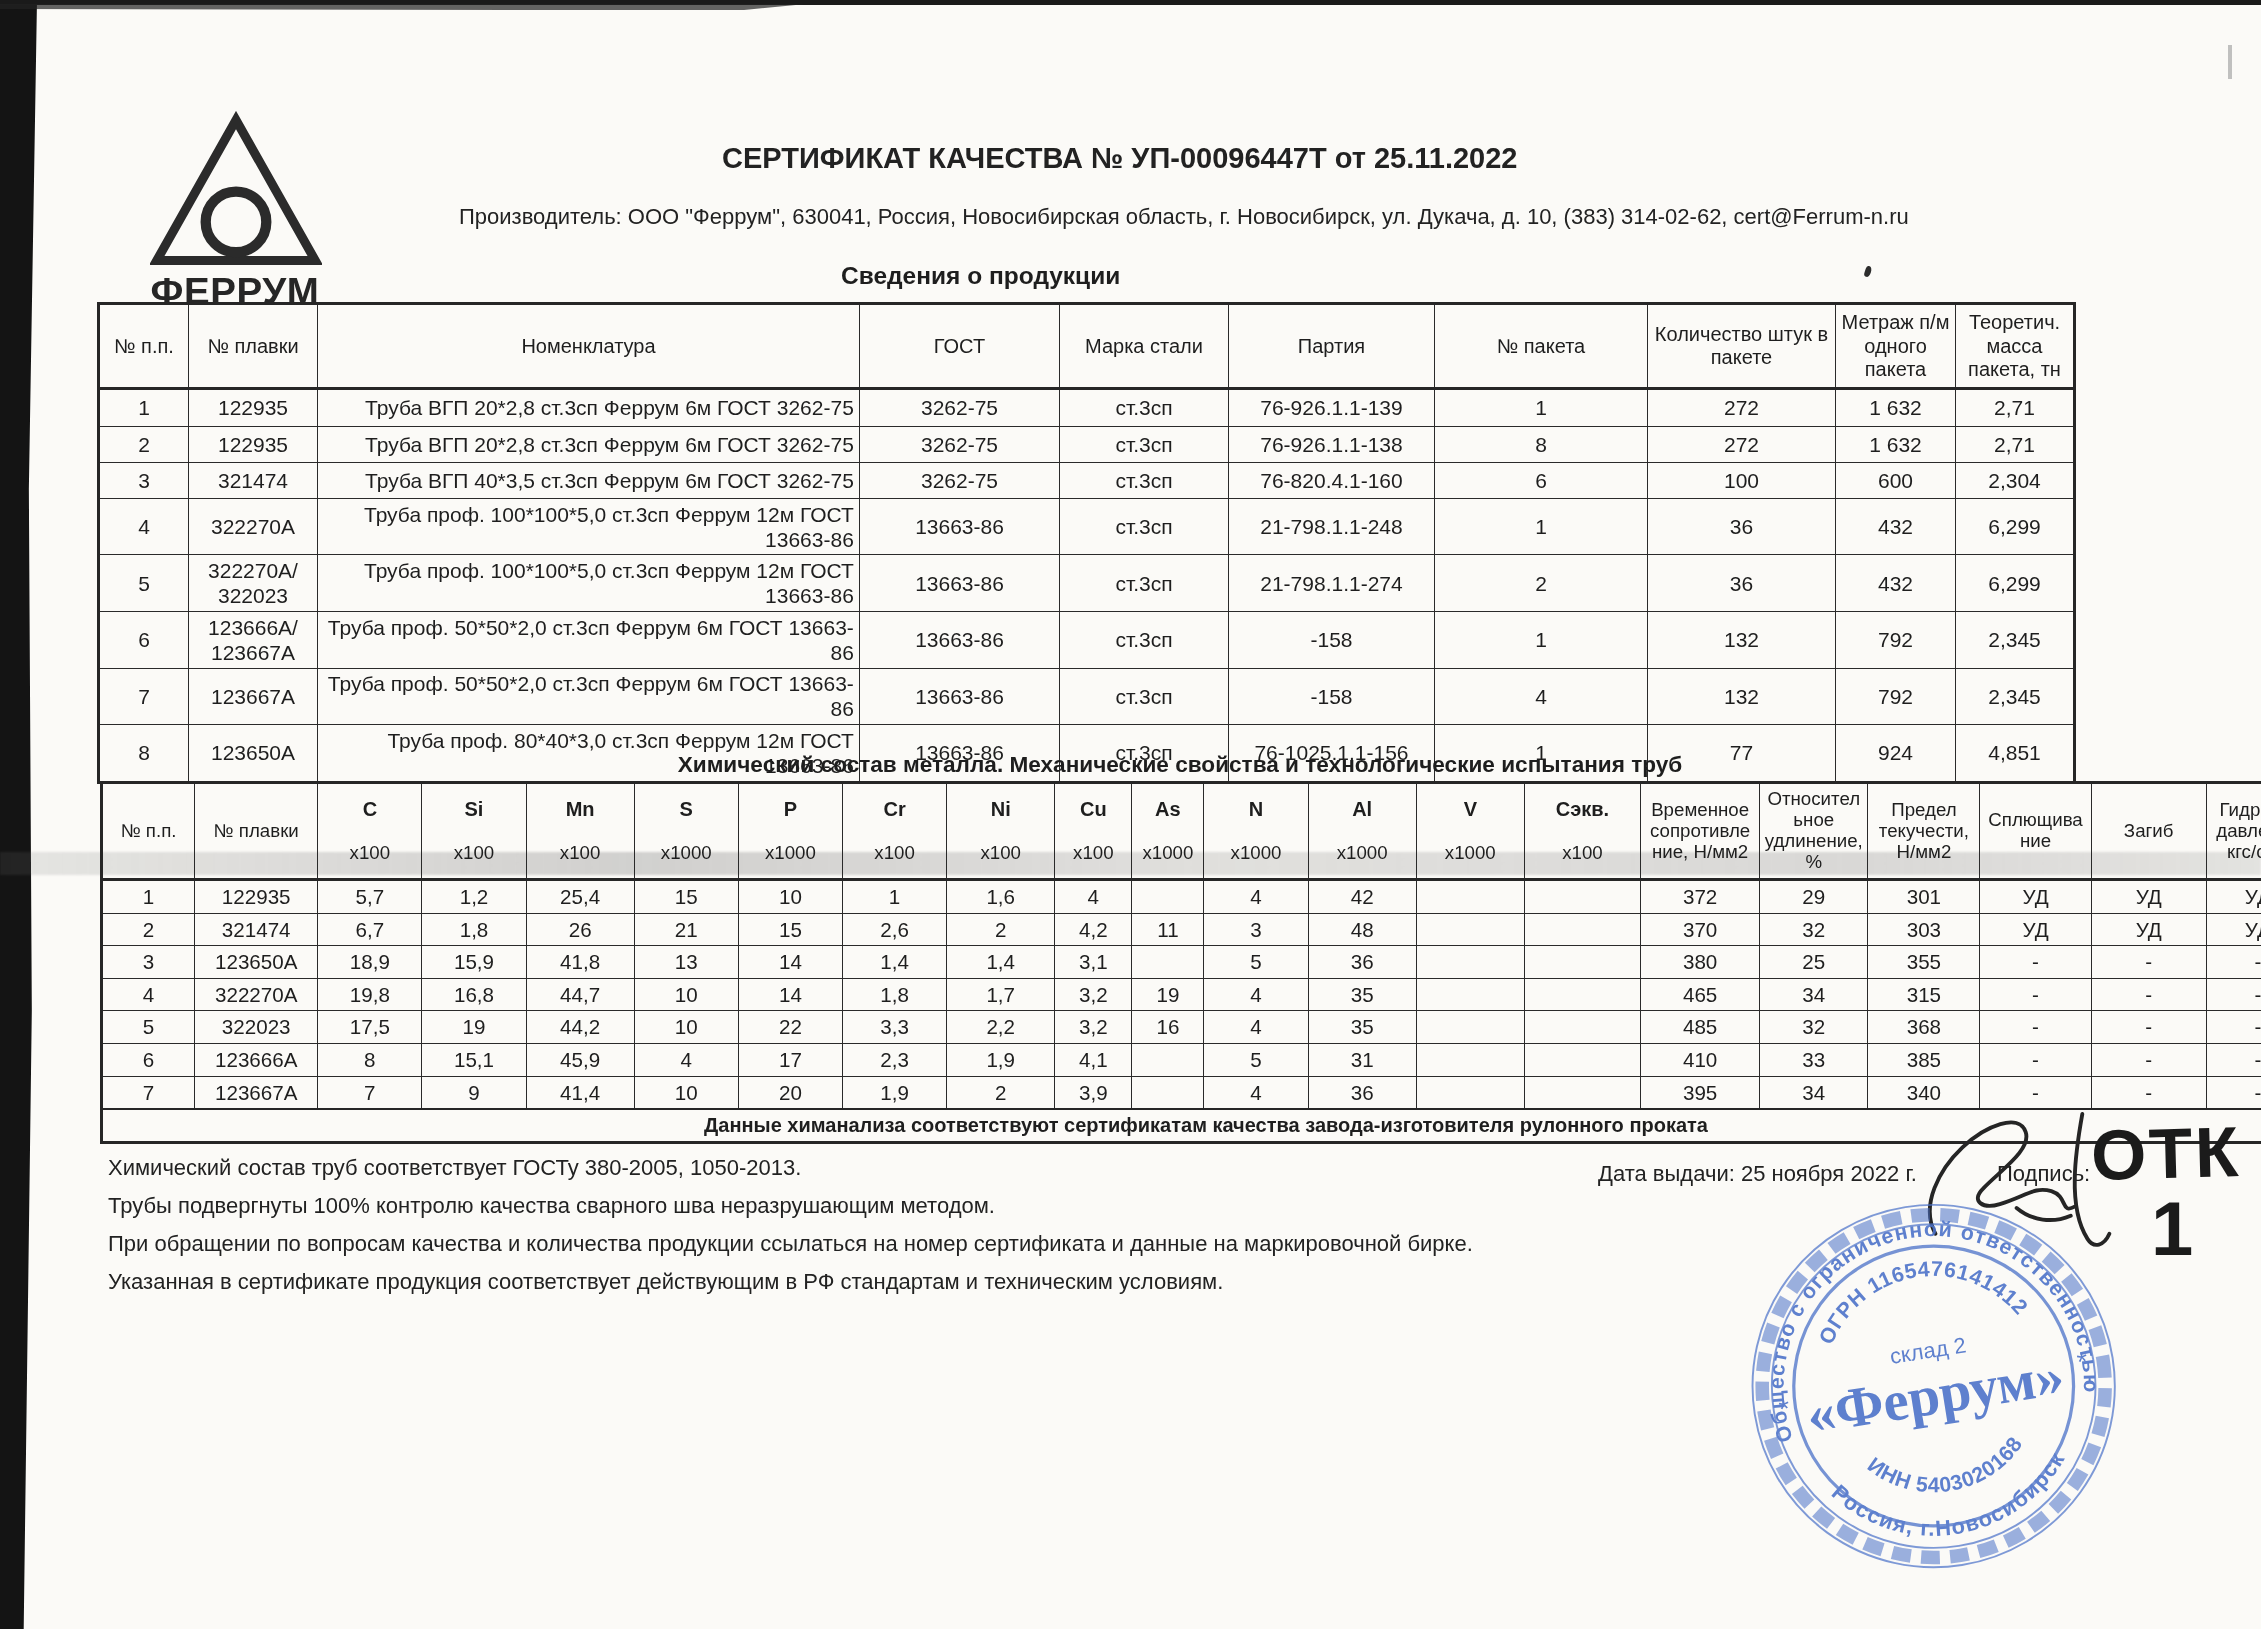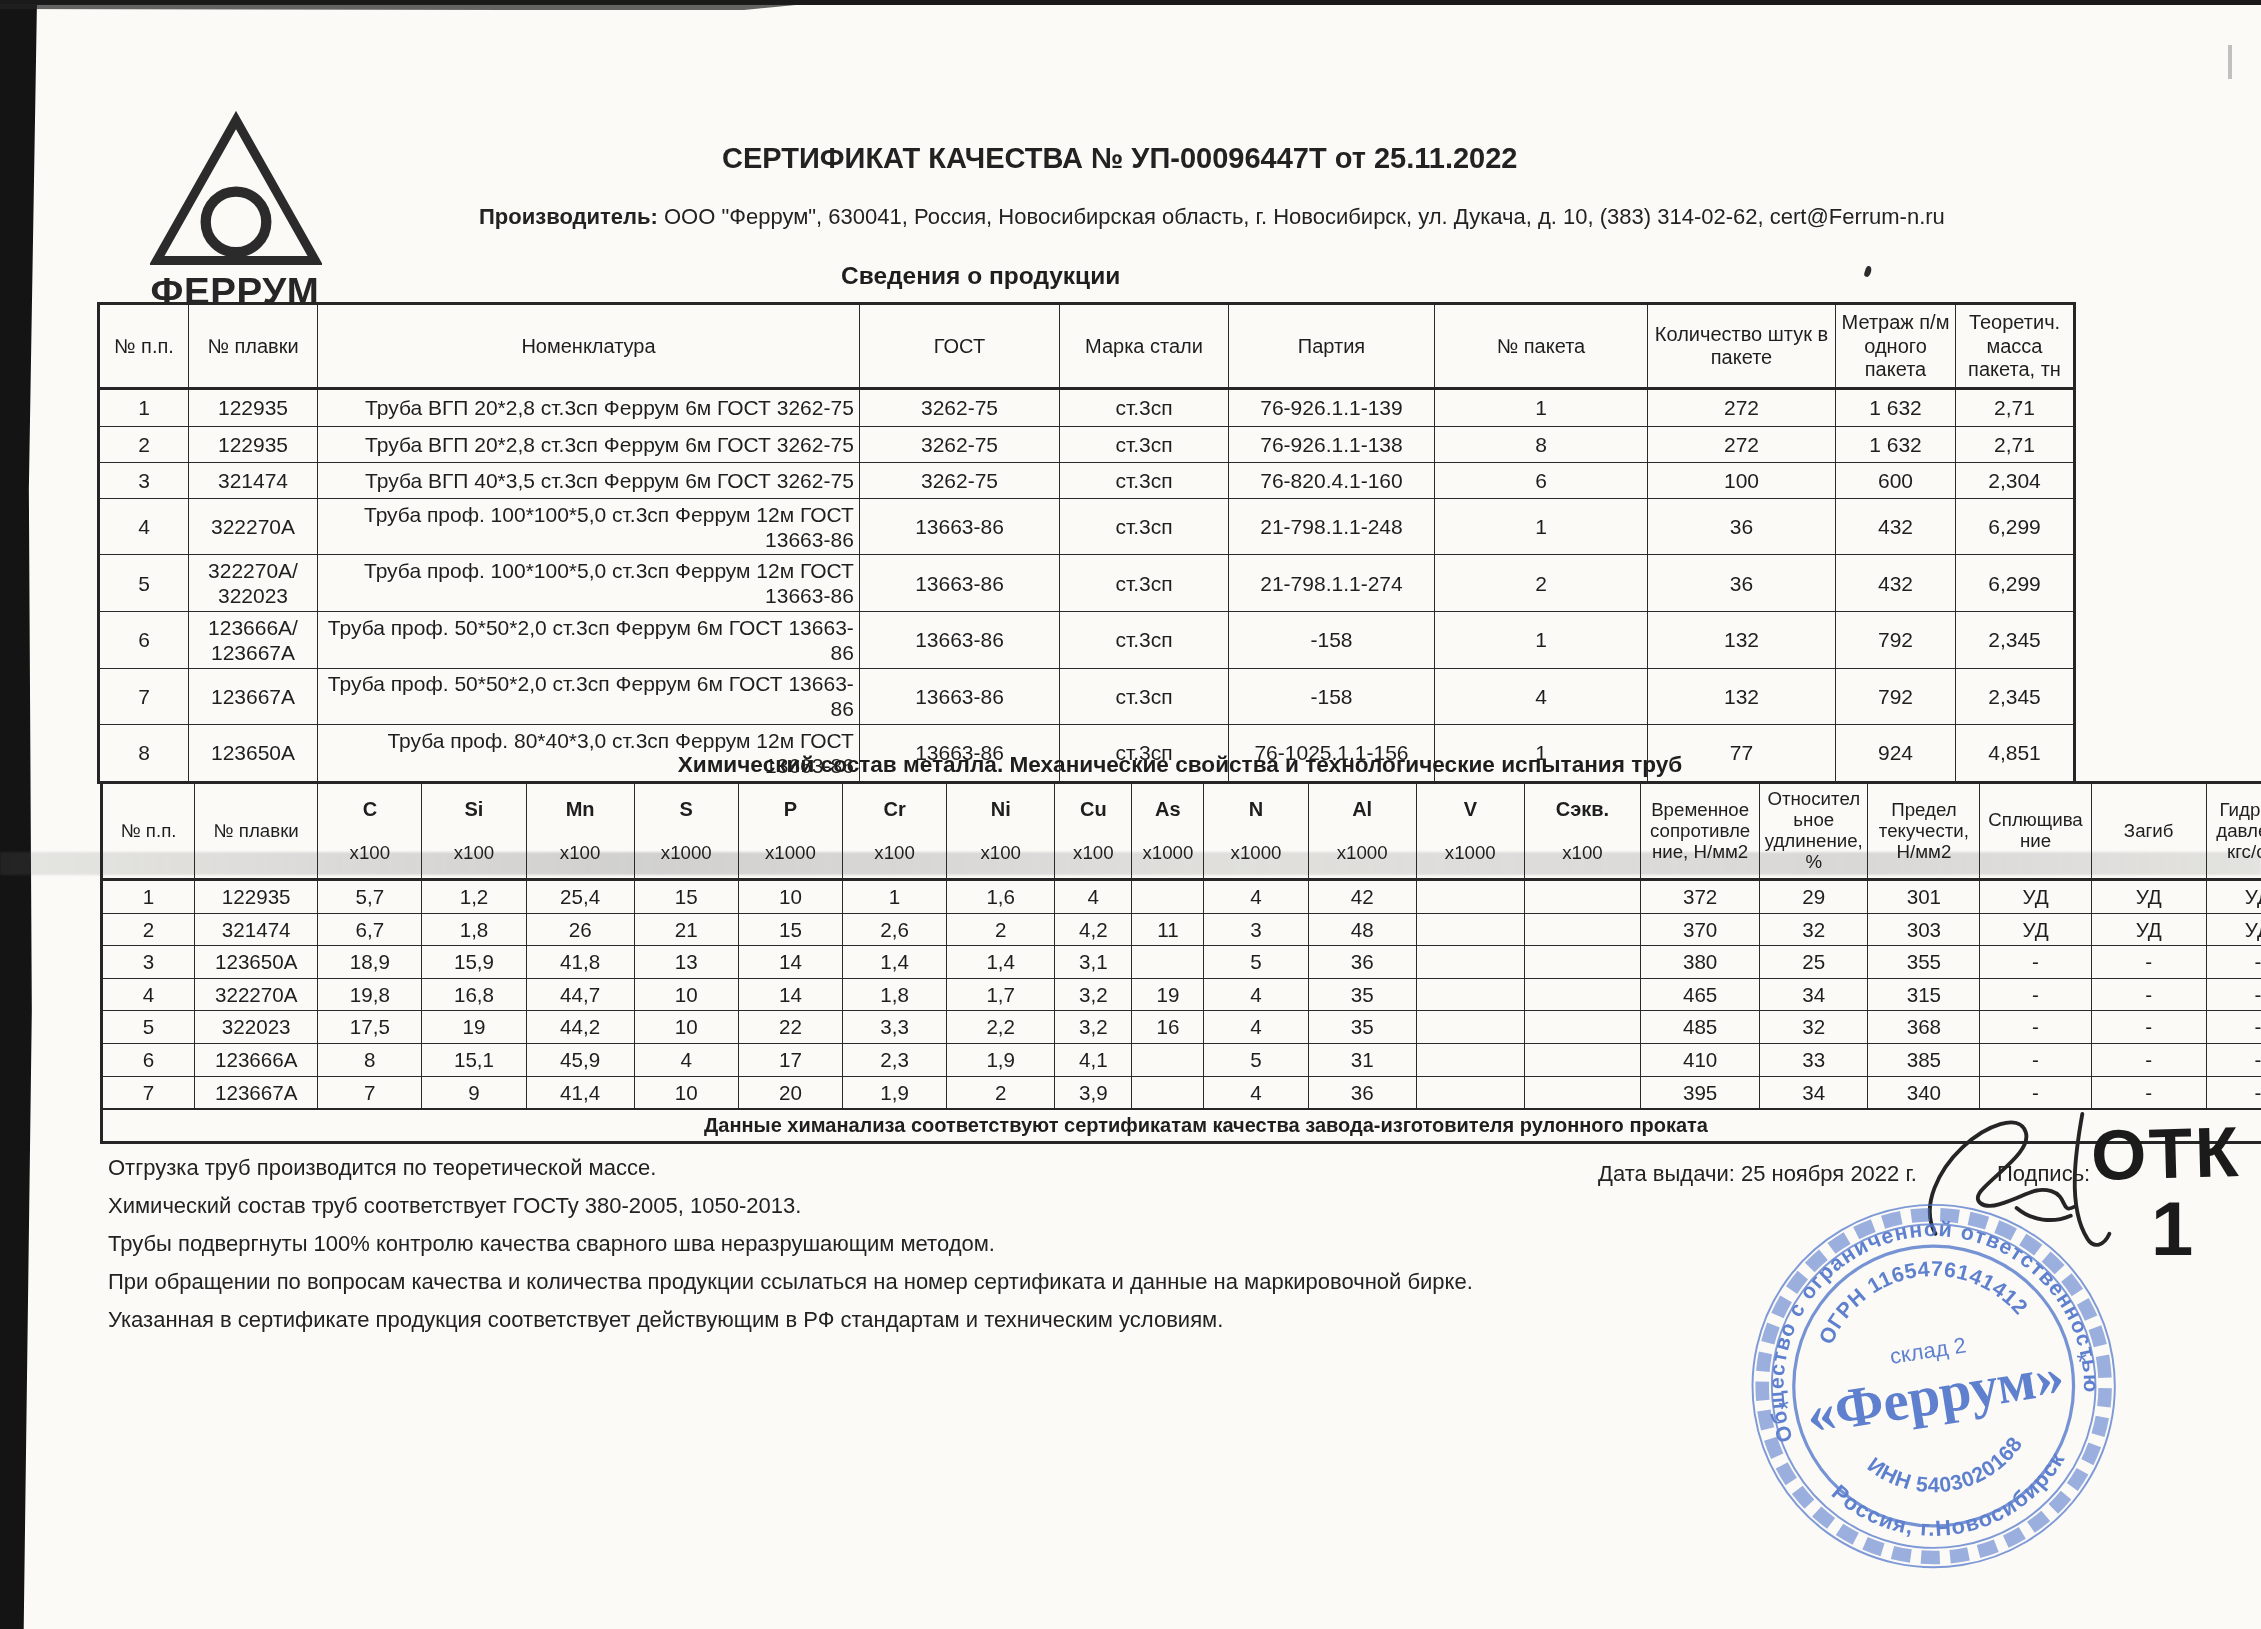--- a/index.html
+++ b/index.html
@@ -19,21 +19,21 @@
               border-radius:40% 60% 60% 40%;transform:rotate(18deg);}
 
   
   .logo{position:absolute;left:150px;top:111px;width:172px;}
   .logo-name{position:absolute;left:144px;top:271px;width:182px;text-align:center;
              font-size:37px;font-weight:700;letter-spacing:0.6px;transform:scaleX(1.04);color:#262626;}
 
   
   .doc-title{position:absolute;left:722px;top:142px;font-size:29px;font-weight:700;color:#222;}
   .producer{position:absolute;left:459px;top:204px;font-size:22px;color:#222;}
-  .producer .lbl{font-weight:700;margin-left:20px;}
+  .producer .lbl{font-weight:400;}
   .sec1-head{position:absolute;left:841px;top:262px;font-size:24.5px;font-weight:700;}
   .sec2-head{position:absolute;left:0;top:752px;width:2360px;text-align:center;font-size:22.6px;font-weight:700;}
 
   
   table{border-collapse:collapse;table-layout:fixed;background:transparent;}
   .t1{position:absolute;left:97px;top:302px;width:1976px;border:3.2px solid #262626;}
   .t2{position:absolute;left:100px;top:781px;width:2210px;border:3.2px solid #262626;border-right:none;}
   th,td{border:1.9px solid #2a2a2a;vertical-align:middle;text-align:center;padding:2.6px 5.2px;
         overflow:hidden;}
   .t1 th{font-weight:400;font-size:20px;line-height:1.16;padding:6.4px 3.9px;height:62px;}
@@ -492,21 +492,20 @@
       </tr>
       </tbody>
     <tfoot>
       <tr class="noterow">
         <td colspan="21">Данные химанализа соответствуют сертификатам качества завода-изготовителя рулонного проката</td>
       </tr>
     </tfoot>
   </table>
 
   <div class="notes">
-      <div>Отгрузка труб производится по теоретической массе.</div>
       <div>Химический состав труб соответствует ГОСТу 380-2005, 1050-2013.</div>
       <div>Трубы подвергнуты 100% контролю качества сварного шва неразрушающим методом.</div>
       <div>При обращении по вопросам качества и количества продукции ссылаться на номер сертификата и данные на маркировочной бирке.</div>
       <div>Указанная в сертификате продукция соответствует действующим в РФ стандартам и техническим условиям.</div>
     </div>
 
   <div class="dateline">
     <span>Дата выдачи: 25 ноября 2022 г.</span>
     <span class="sig-lbl">Подпись:</span>
   </div>

